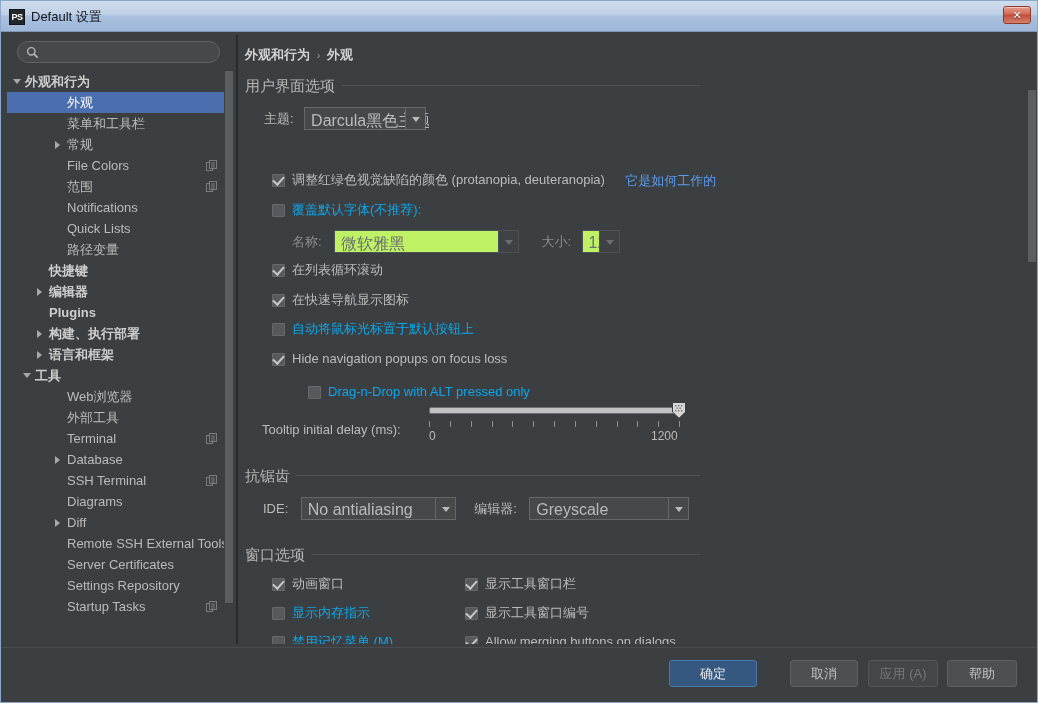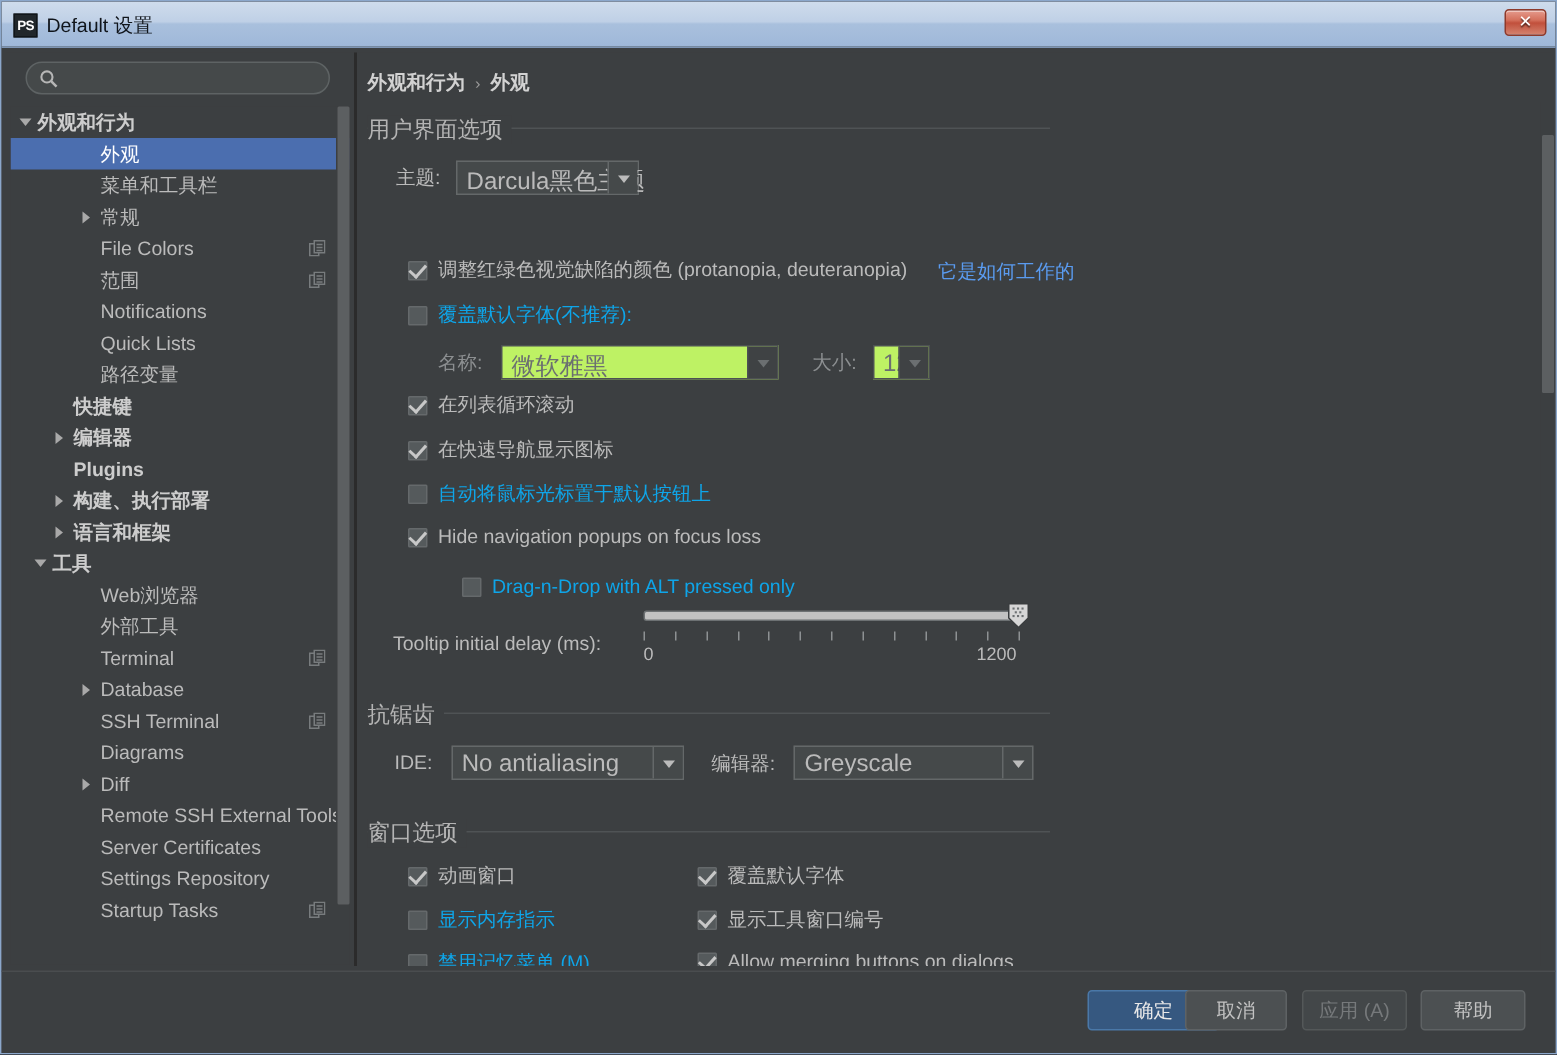--- a/index.html
+++ b/index.html
@@ -653,32 +653,32 @@
         <div class="group-line"></div>
         <div class="group-title">窗口选项</div>
       </div>
 
       <div id="winopts-left">
           <div class="row" style="left: 34px; top: 540px;"><span class="chk on"></span><span class="chk-label">动画窗口</span></div>
           <div class="row" style="left: 34px; top: 569px;"><span class="chk"></span><span class="chk-label dim">显示内存指示</span></div>
           <div class="row" style="left: 34px; top: 598px;"><span class="chk"></span><span class="chk-label dim">禁用记忆菜单 (M)</span></div>
         </div>
       <div id="winopts-right">
-          <div class="row" style="left: 227px; top: 540px;"><span class="chk on"></span><span class="chk-label">覆盖默认字体</span></div>
+          <div class="row" style="left: 227px; top: 540px;"><span class="chk on"></span><span class="chk-label">显示工具窗口栏</span></div>
           <div class="row" style="left: 227px; top: 569px;"><span class="chk on"></span><span class="chk-label">显示工具窗口编号</span></div>
           <div class="row" style="left: 227px; top: 598px;"><span class="chk on"></span><span class="chk-label">Allow merging buttons on dialogs</span></div>
         </div>
 
     </div>
 
     <div class="content-scroll">
       <div class="thumb"></div>
     </div>
   </div>
 
   <div class="footer">
-    <div class="btn default" style="left:724px; width:88px;">确定</div>
+    <div class="btn default" style="left:668px; width:88px;">确定</div>
     <div class="btn" style="left:789px; width:68px;">取消</div>
     <div class="btn disabled" style="left:867px; width:70px;">应用 (A)</div>
     <div class="btn" style="left:946px; width:70px;">帮助</div>
   </div>
 
 </div>
 
 </body></html>

